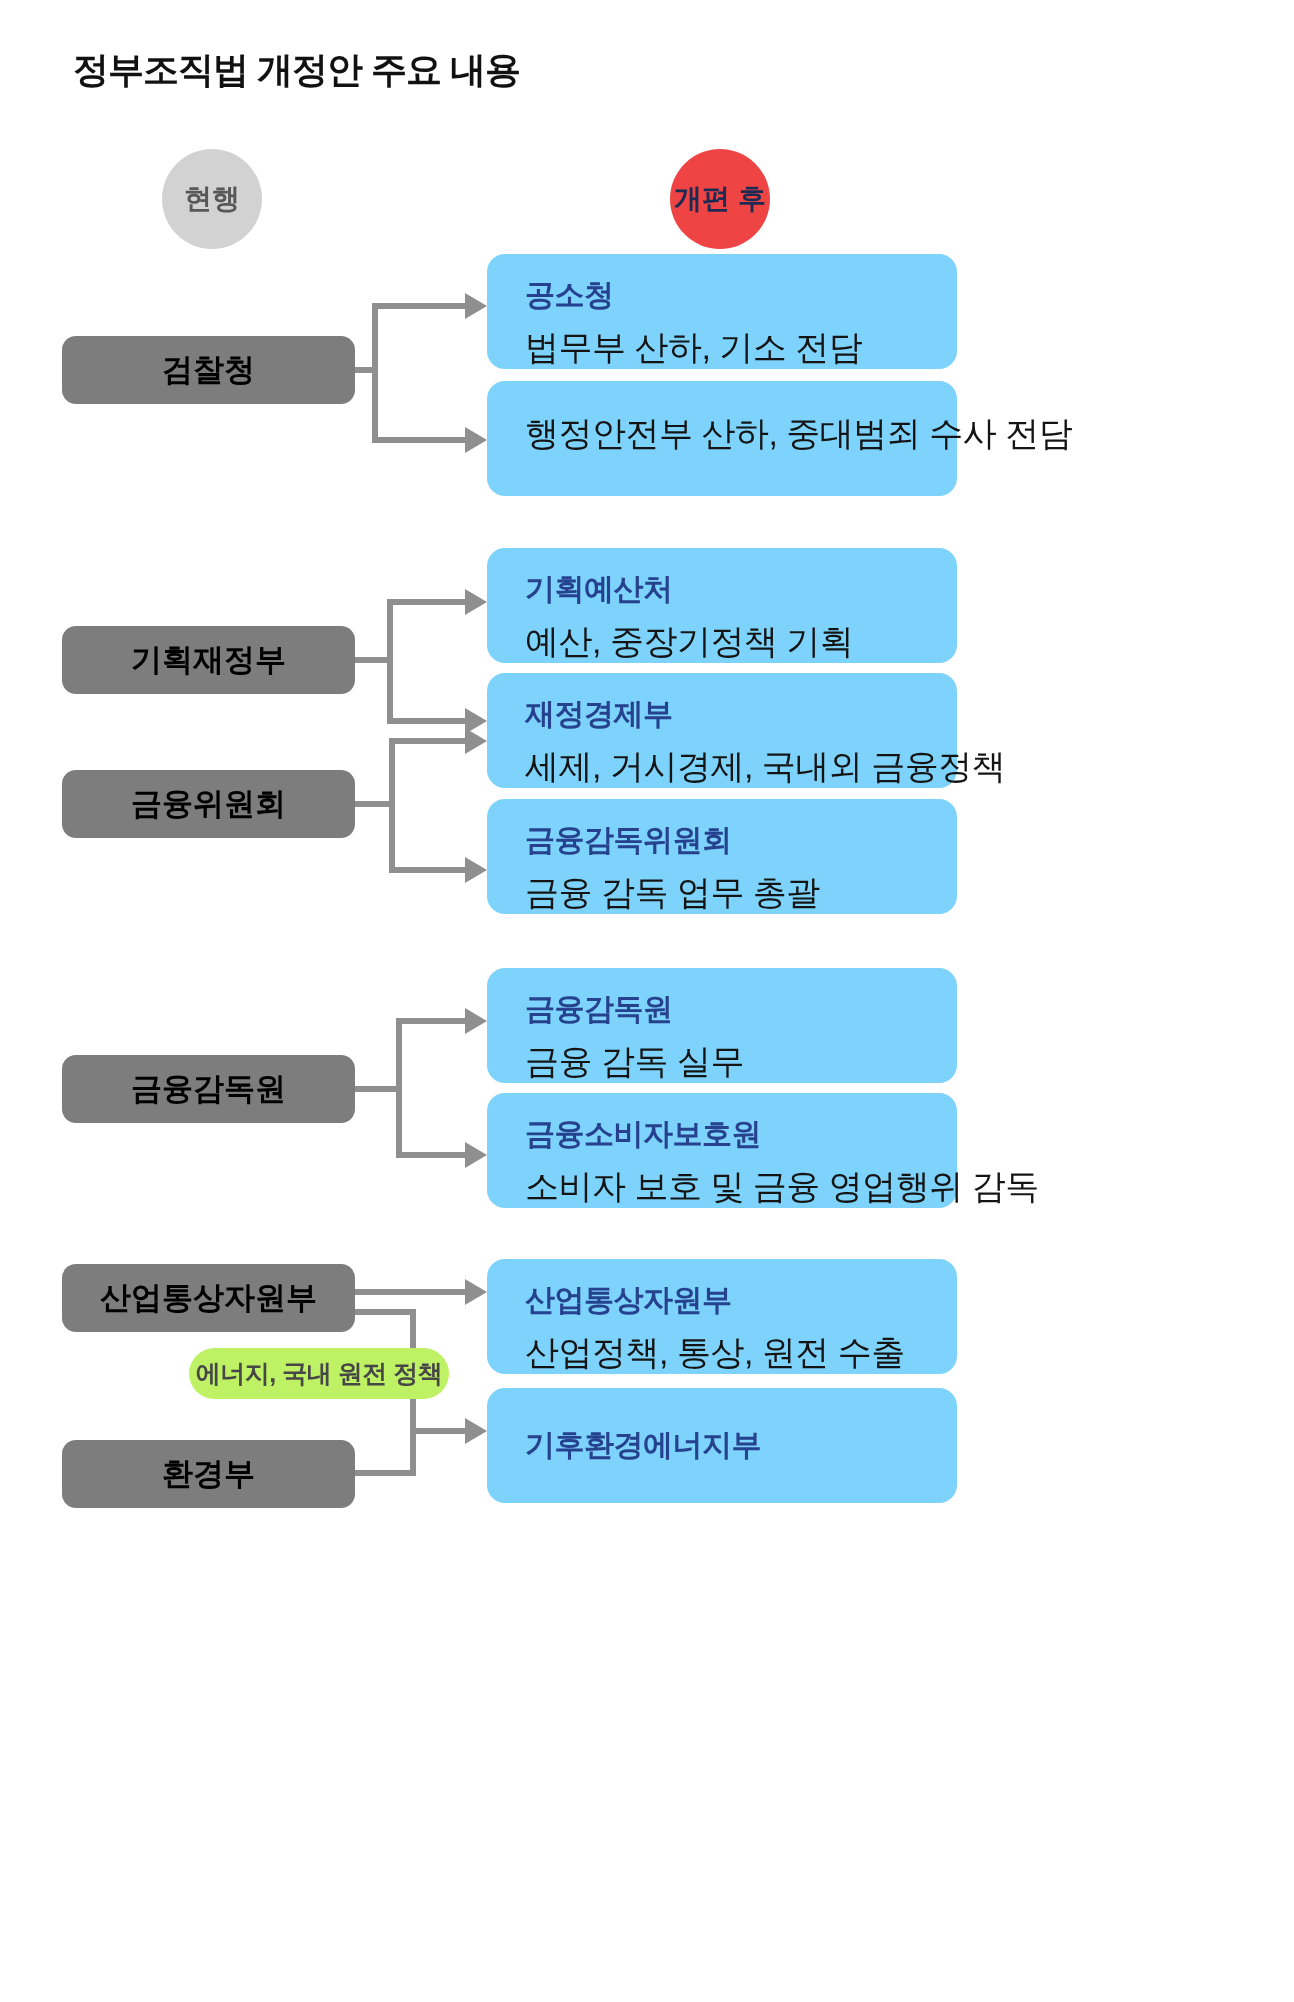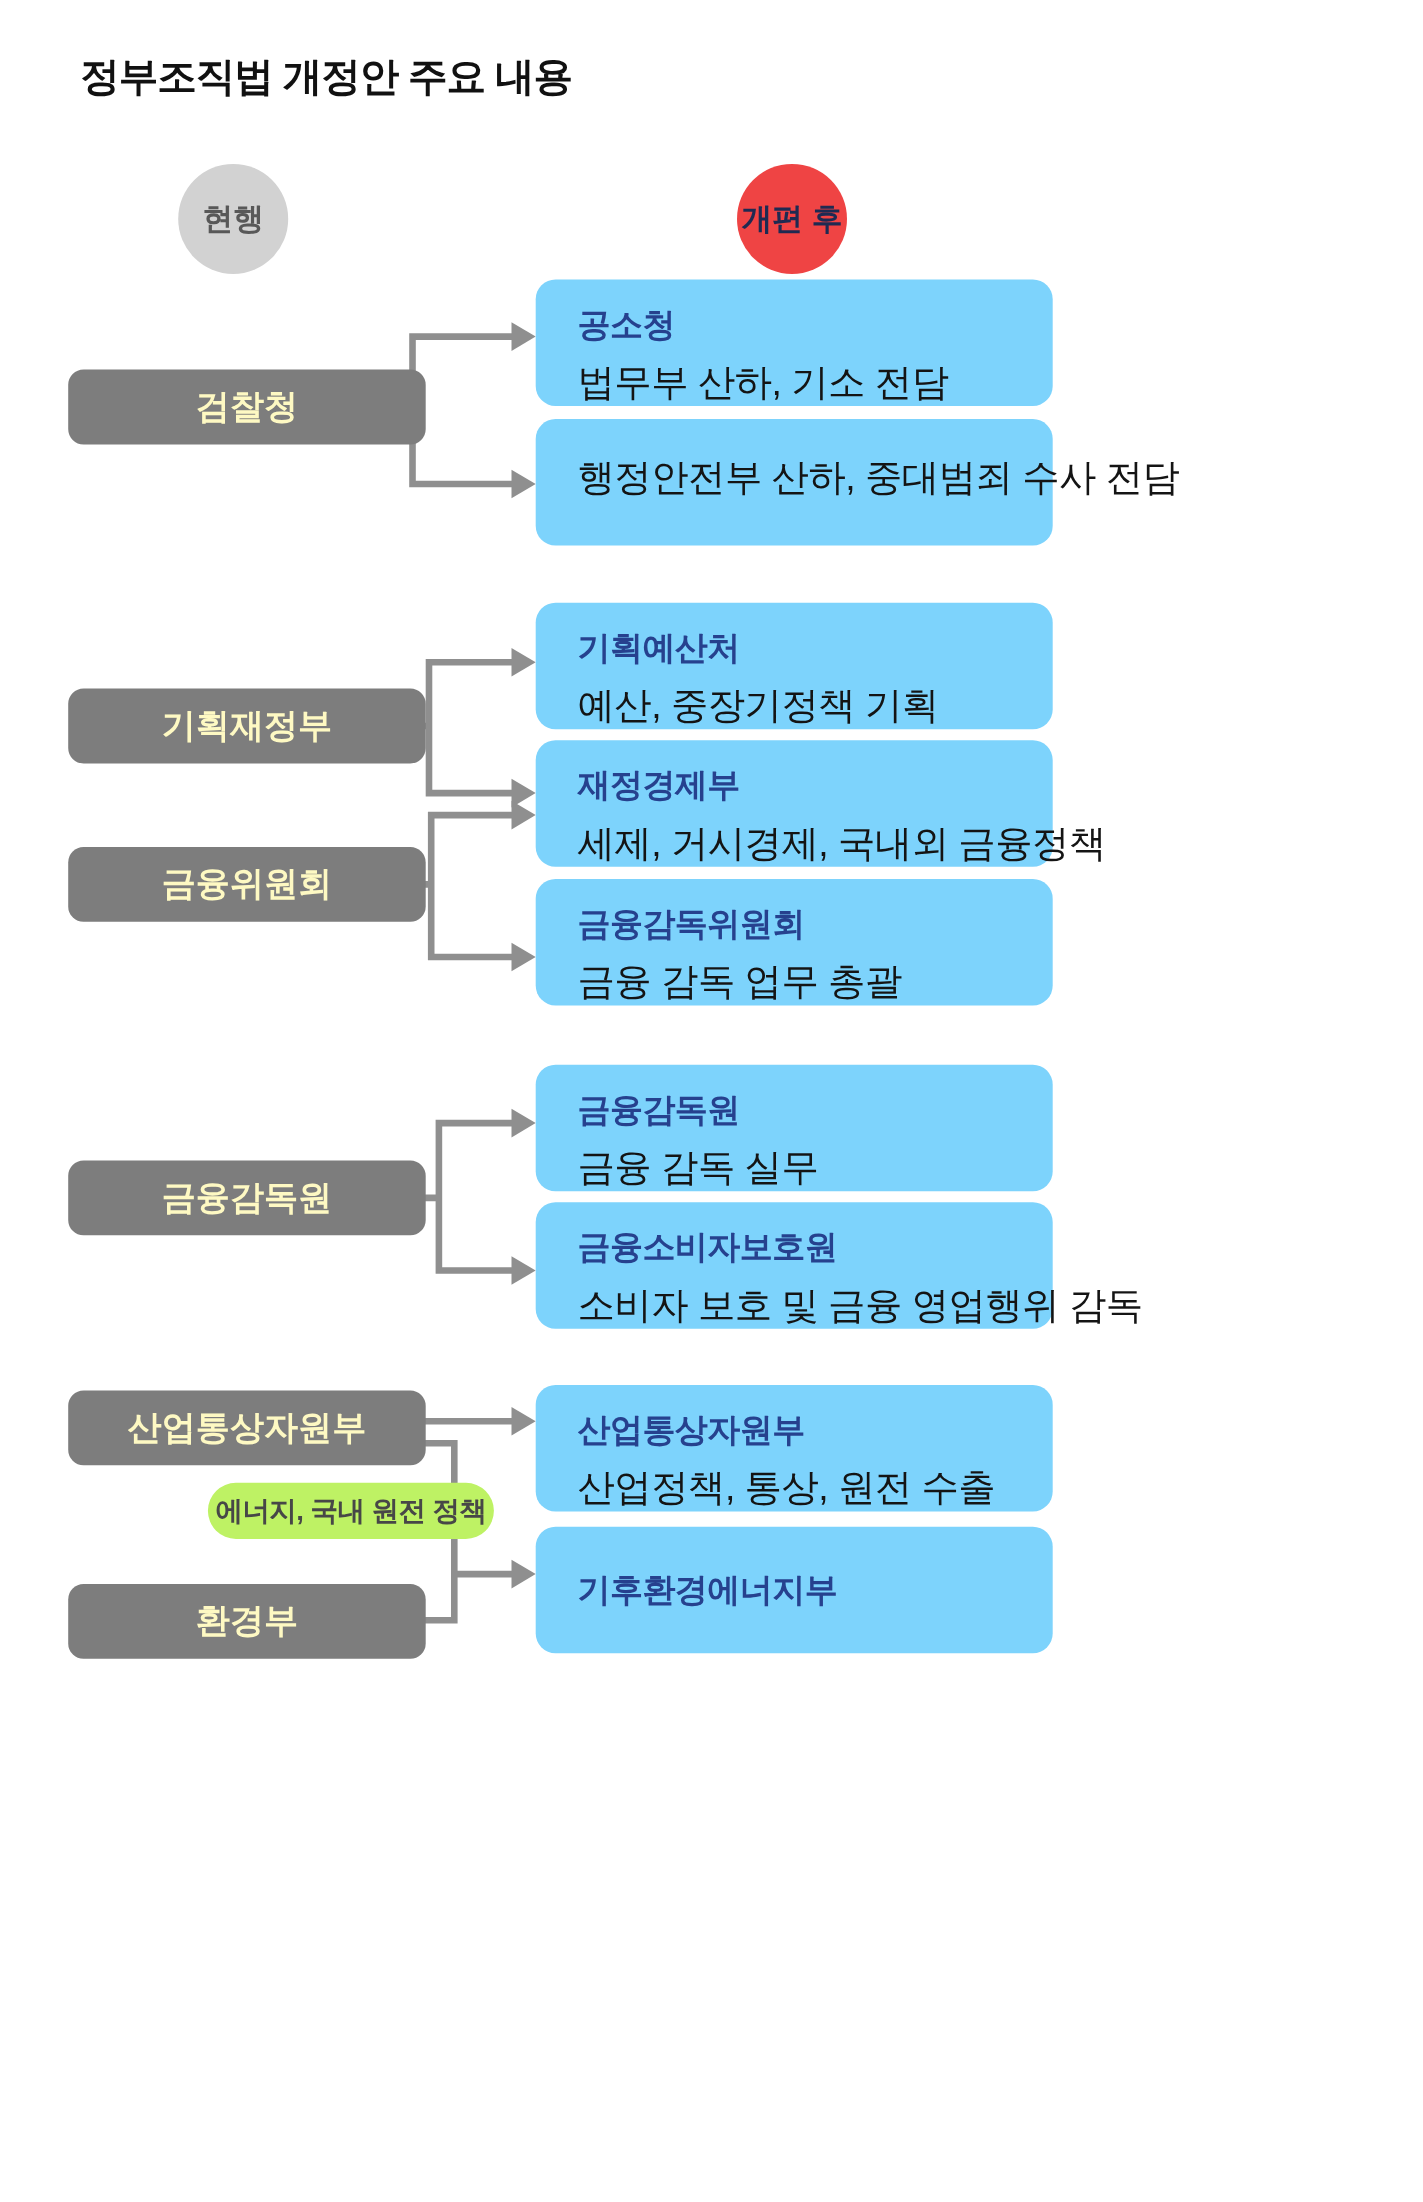--- a/index.html
+++ b/index.html
@@ -12,23 +12,23 @@
     letter-spacing:-1px;white-space:nowrap;margin-left:16px;
   }
   .badge{
     position:absolute;width:100px;height:100px;border-radius:50%;top:149px;
     display:flex;align-items:center;justify-content:center;
     font-size:28px;font-weight:700;white-space:nowrap;
   }
   .badge.current{left:162px;background:#D2D2D2;color:#585858;}
   .badge.after{left:670px;background:#ef4444;color:#1E2A52;}
   .src-box{
-    position:absolute;left:62px;width:325px;height:68px;border-radius:14px;background:#7D7D7D;
+    position:absolute;left:62px;width:293px;height:68px;border-radius:14px;background:#7D7D7D;
     display:flex;align-items:center;justify-content:center;
-    color:#fef9c3;font-size:31px;font-weight:700;white-space:nowrap;z-index:2;
+    color:#000000;font-size:31px;font-weight:700;white-space:nowrap;z-index:2;
   }
   .dst-box{
     position:absolute;left:487px;width:470px;height:115px;border-radius:18px;background:#7dd3fc;
     box-sizing:border-box;padding:21px 20px 0 38px;z-index:2;
   }
   .dst-box.center{display:flex;align-items:center;padding-top:0;}
   .dst-title{font-size:30px;font-weight:700;color:#26418E;white-space:nowrap;letter-spacing:-0.5px;}
   .dst-sub{margin-top:9px;font-size:34px;color:#141414;white-space:nowrap;letter-spacing:-0.5px;}
   .connectors{position:absolute;left:0;top:0;z-index:1;}
   .pill{

